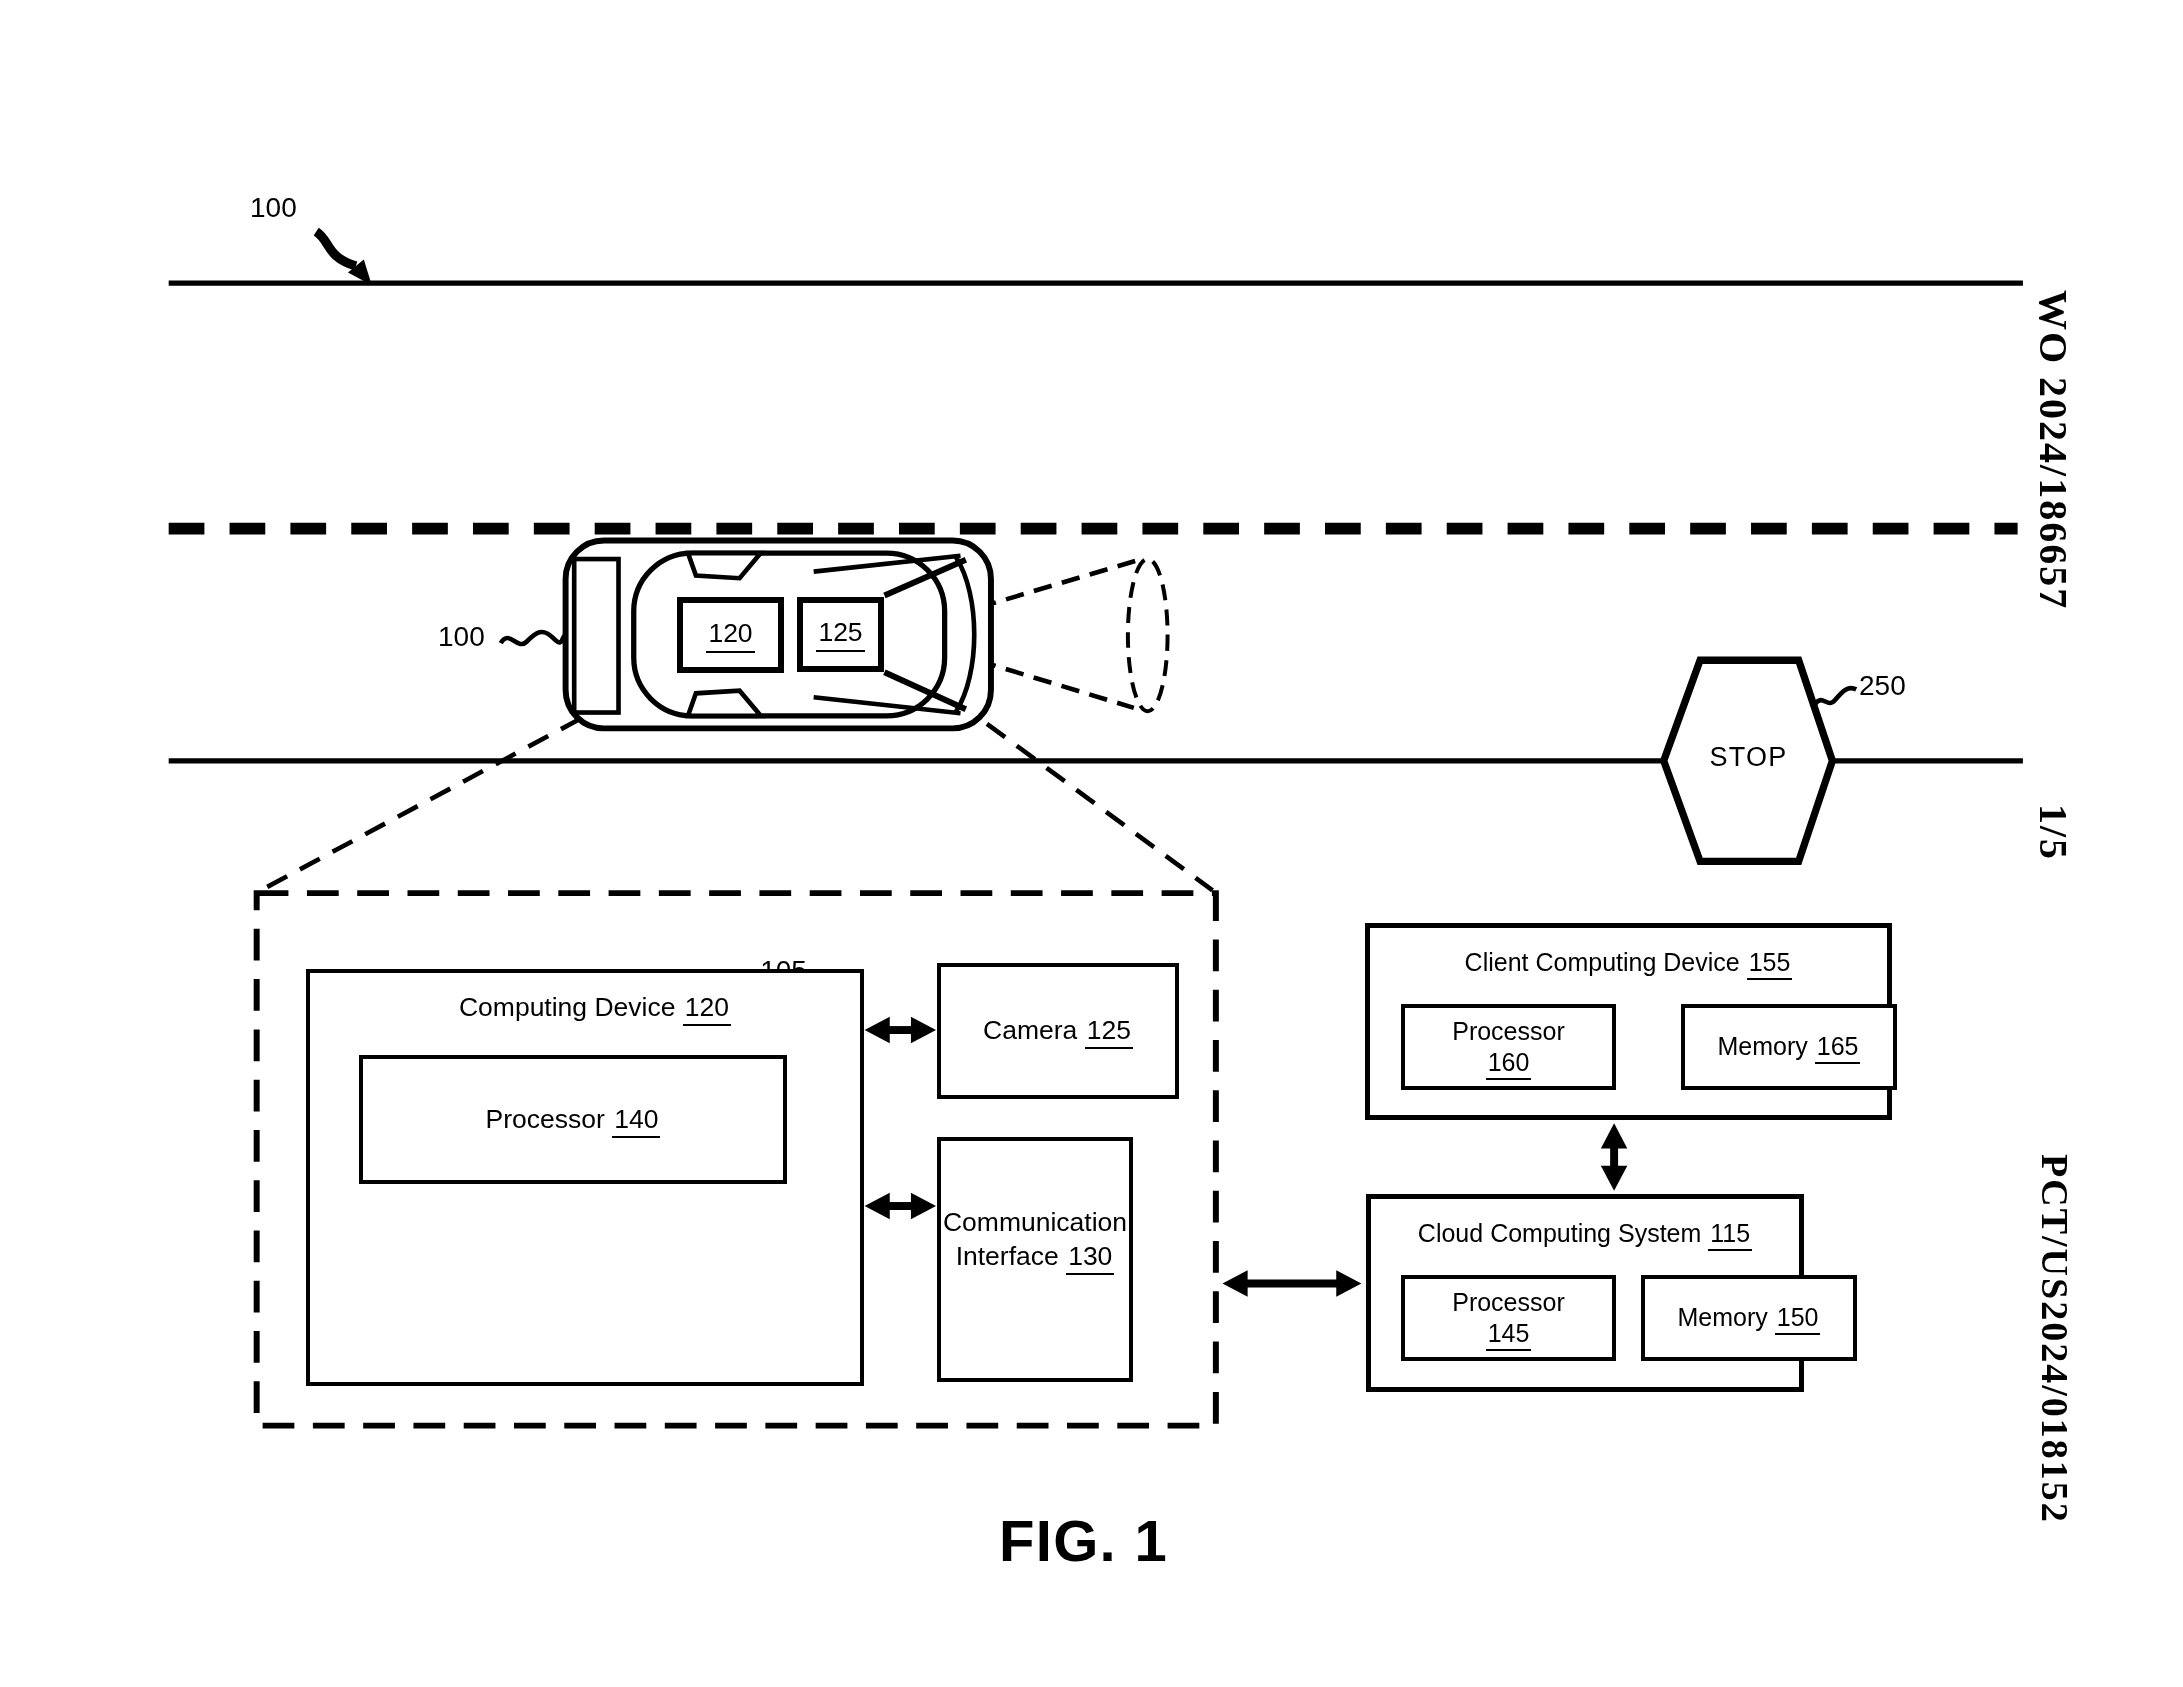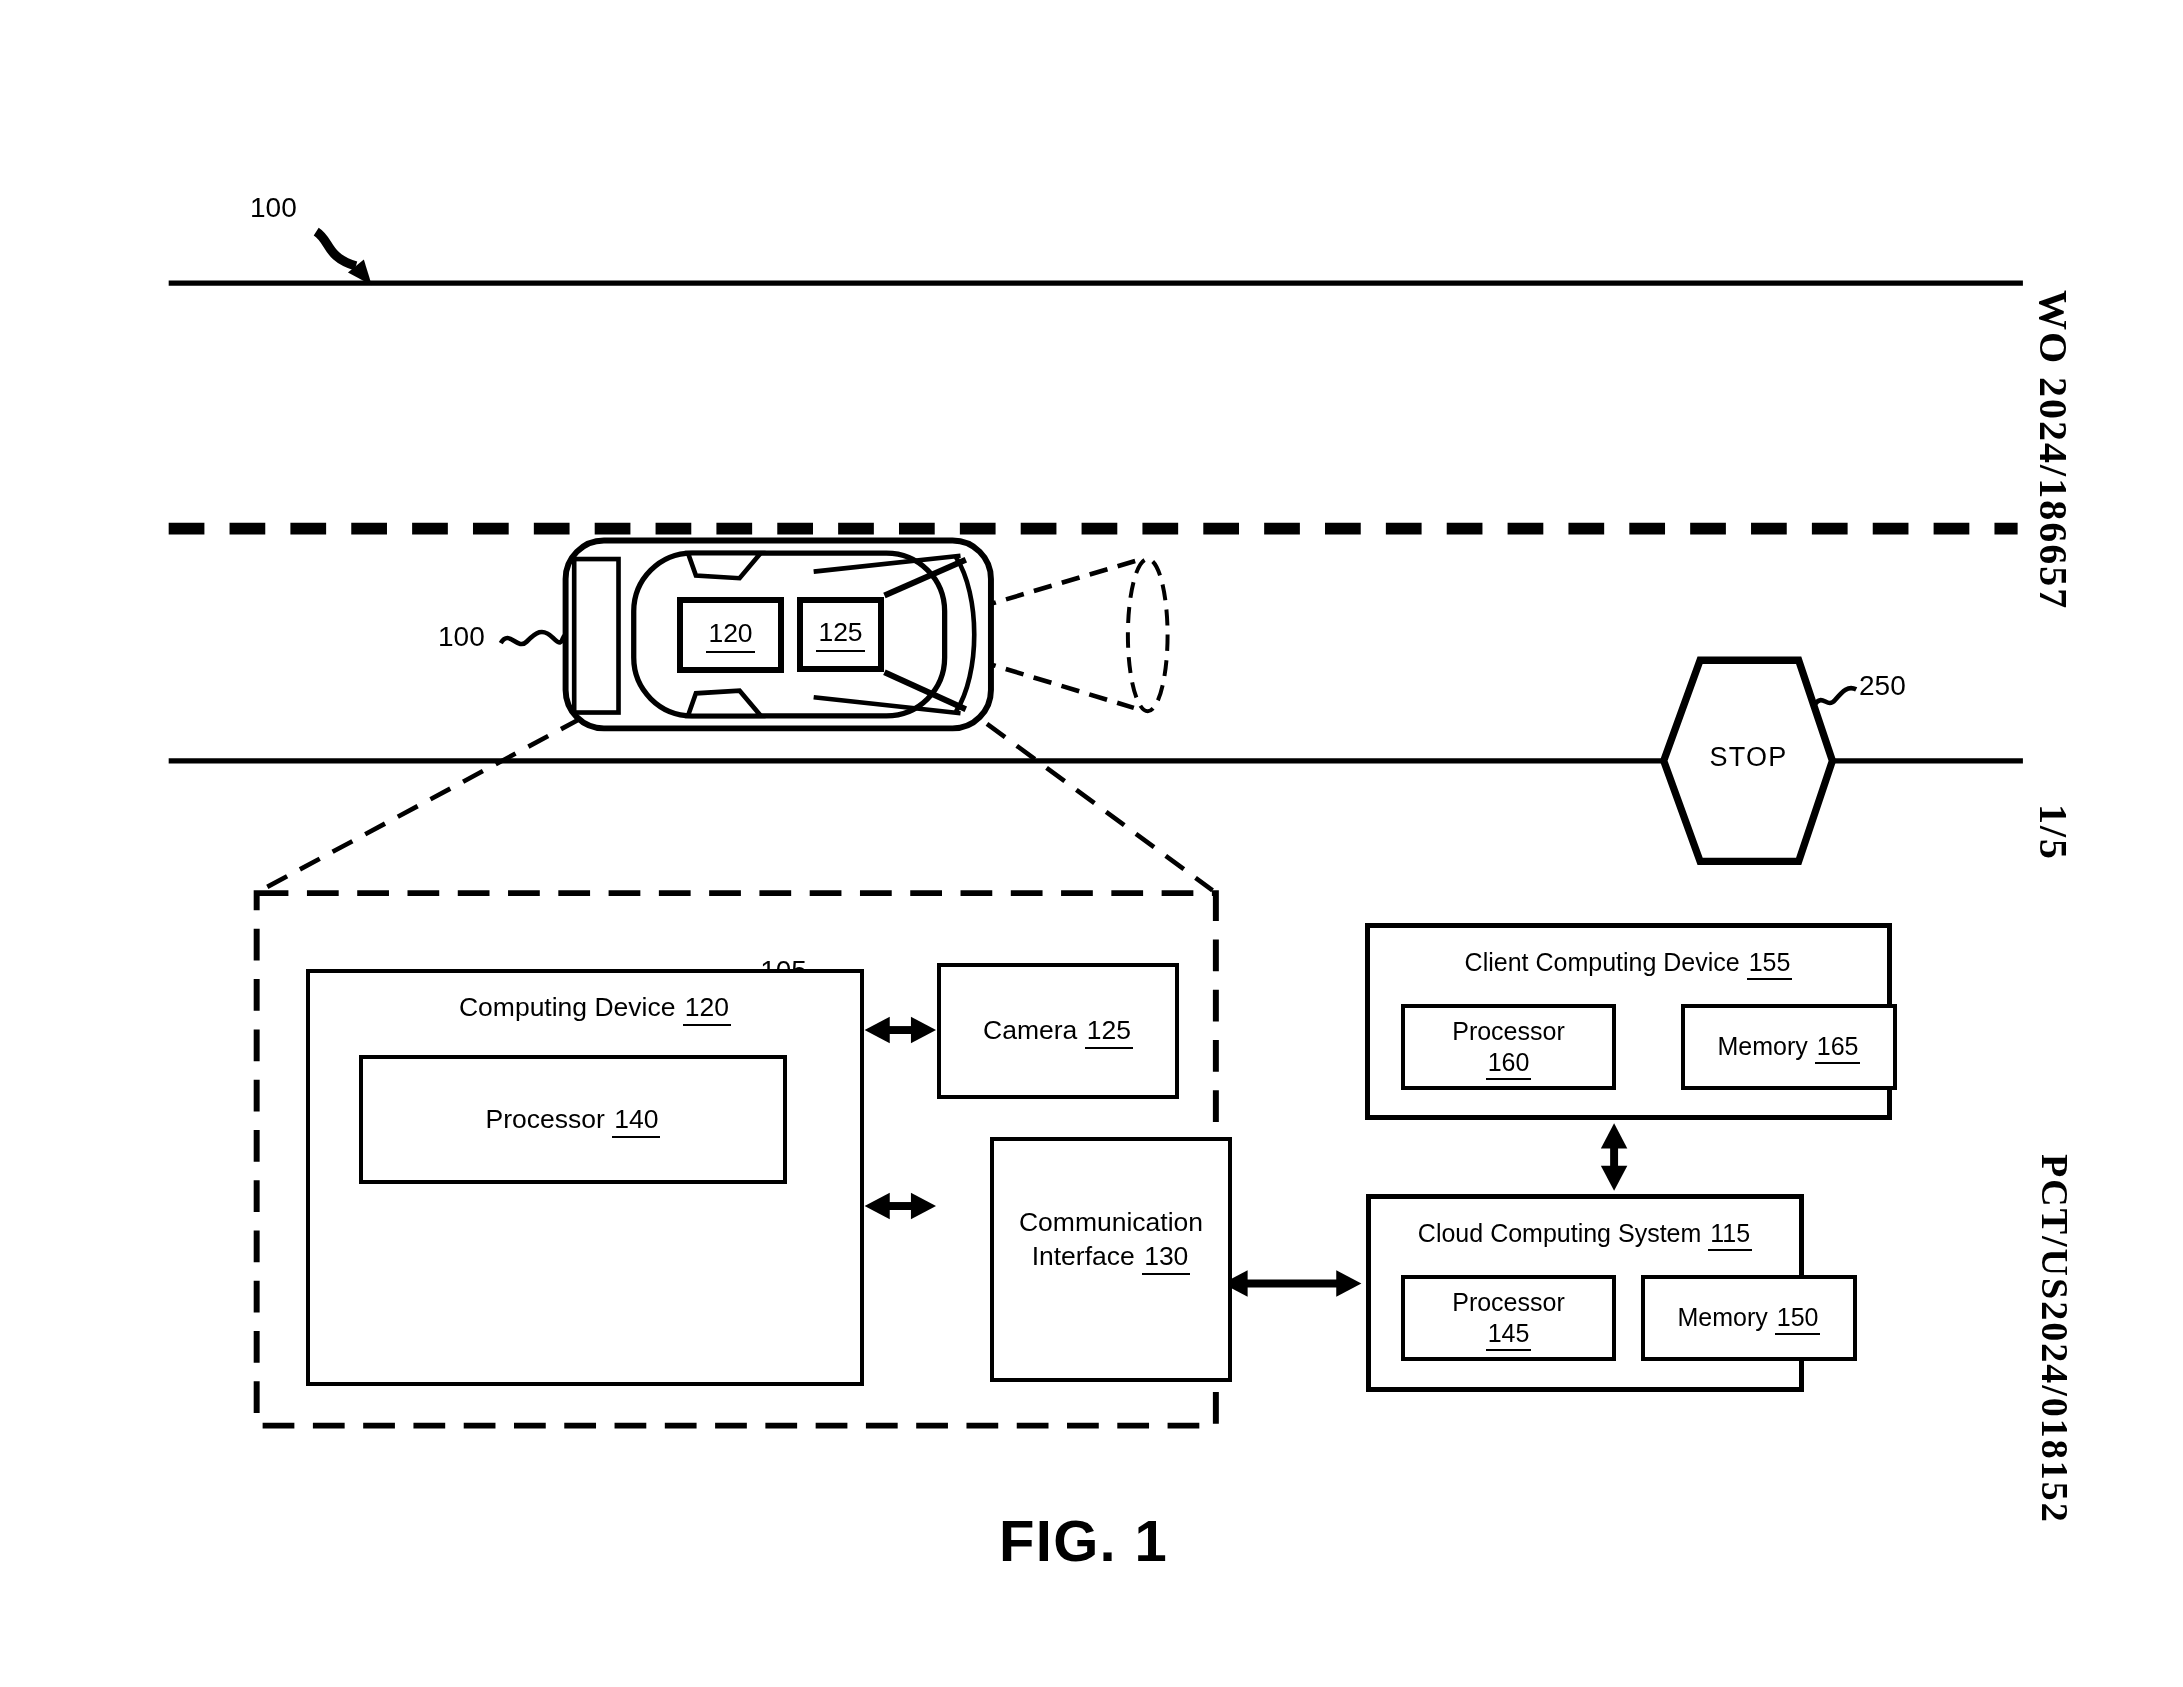--- a/index.html
+++ b/index.html
@@ -131,21 +131,21 @@
   </div>
 
 
   <div class="box" style="left:937px;top:963px;width:242px;height:136px;">
     <div class="vcenter lbl40">
       <div><span>Camera</span>
       <span class="num">125</span></div>
     </div>
   </div>
 
-  <div class="box" style="left:990px;top:1137px;width:242px;height:245px;">
+  <div class="box" style="left:937px;top:1137px;width:196px;height:245px;">
     <div class="vcenter lbl40" style="padding-bottom:40px;box-sizing:border-box;">
       <div>Communication</div>
       <div><span>Interface</span>
       <span class="num">130</span></div>
     </div>
   </div>
 
   <div class="box heavy" style="left:1365px;top:923px;width:527px;height:197px;padding-left:12px;">
     <div class="title lbl38" style="top:20px;">
       <span>Client Computing Device</span>

